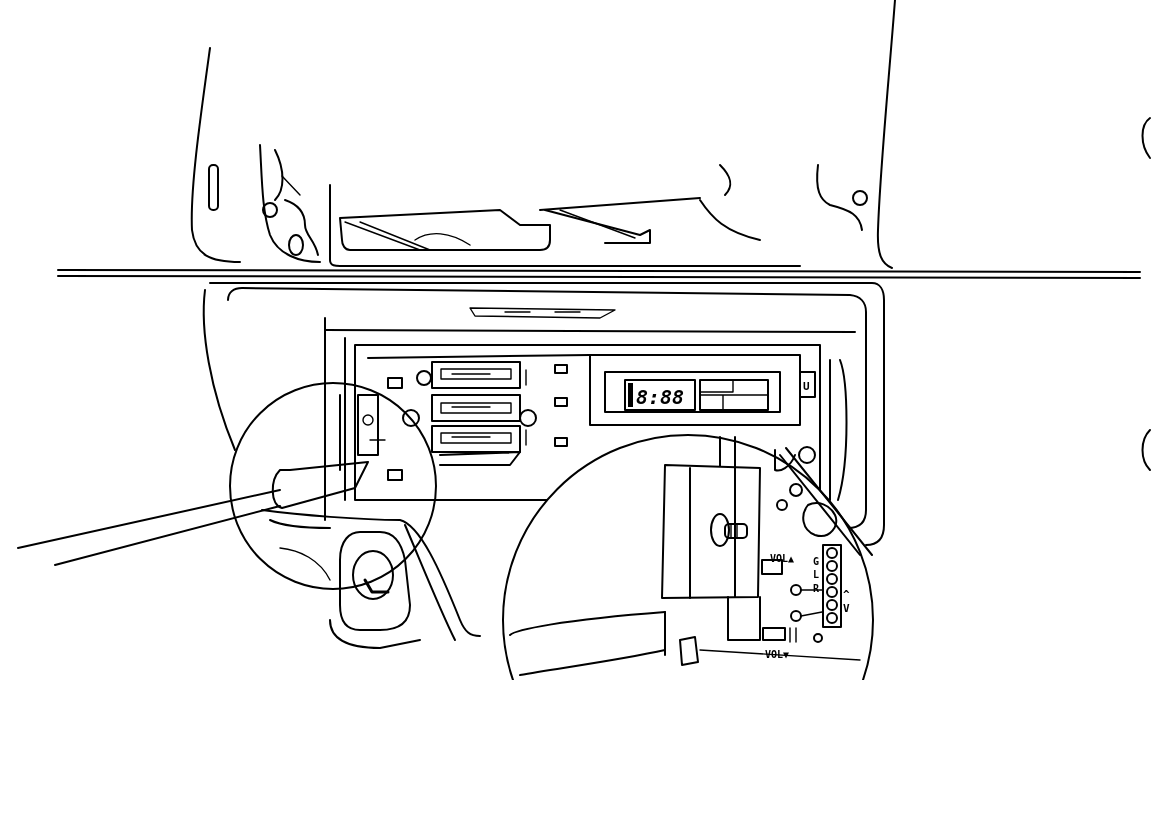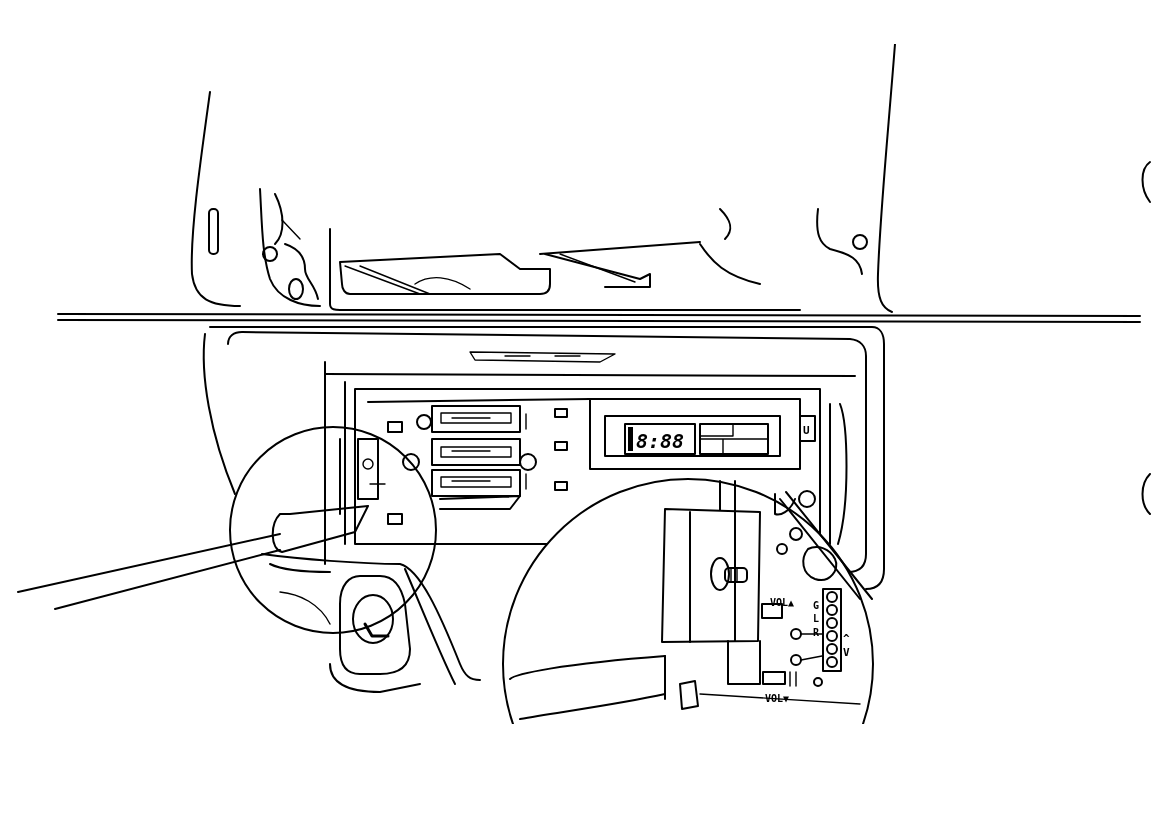--- a/index.html
+++ b/index.html
@@ -1,16 +1,16 @@
 <!DOCTYPE html>
 <html><head>
 <meta charset="utf-8">
 <style>
   html,body{margin:0;padding:0;background:#ffffff;}
-  #stage{position:relative;width:1152px;height:680px;overflow:hidden;background:#fff;margin-top:44px;}
+  #stage{position:relative;width:1152px;height:680px;overflow:hidden;background:#fff;}
   svg{position:absolute;left:0;top:0;}
   .ln{fill:none;stroke:#000;stroke-width:2;stroke-linecap:round;stroke-linejoin:round;}
   .thin{fill:none;stroke:#000;stroke-width:1.4;stroke-linecap:round;stroke-linejoin:round;}
   .thick{fill:none;stroke:#000;stroke-width:3;stroke-linecap:round;stroke-linejoin:round;}
   .wf{fill:#fff;stroke:#000;stroke-width:2;stroke-linejoin:round;}
   .blk{fill:#000;}
   .lbl{font-family:"DejaVu Sans Mono",monospace;font-weight:bold;fill:#000;}
   .lcd{font-family:"DejaVu Sans Mono",monospace;font-weight:bold;font-style:italic;fill:#000;}
 </style>
 </head>

